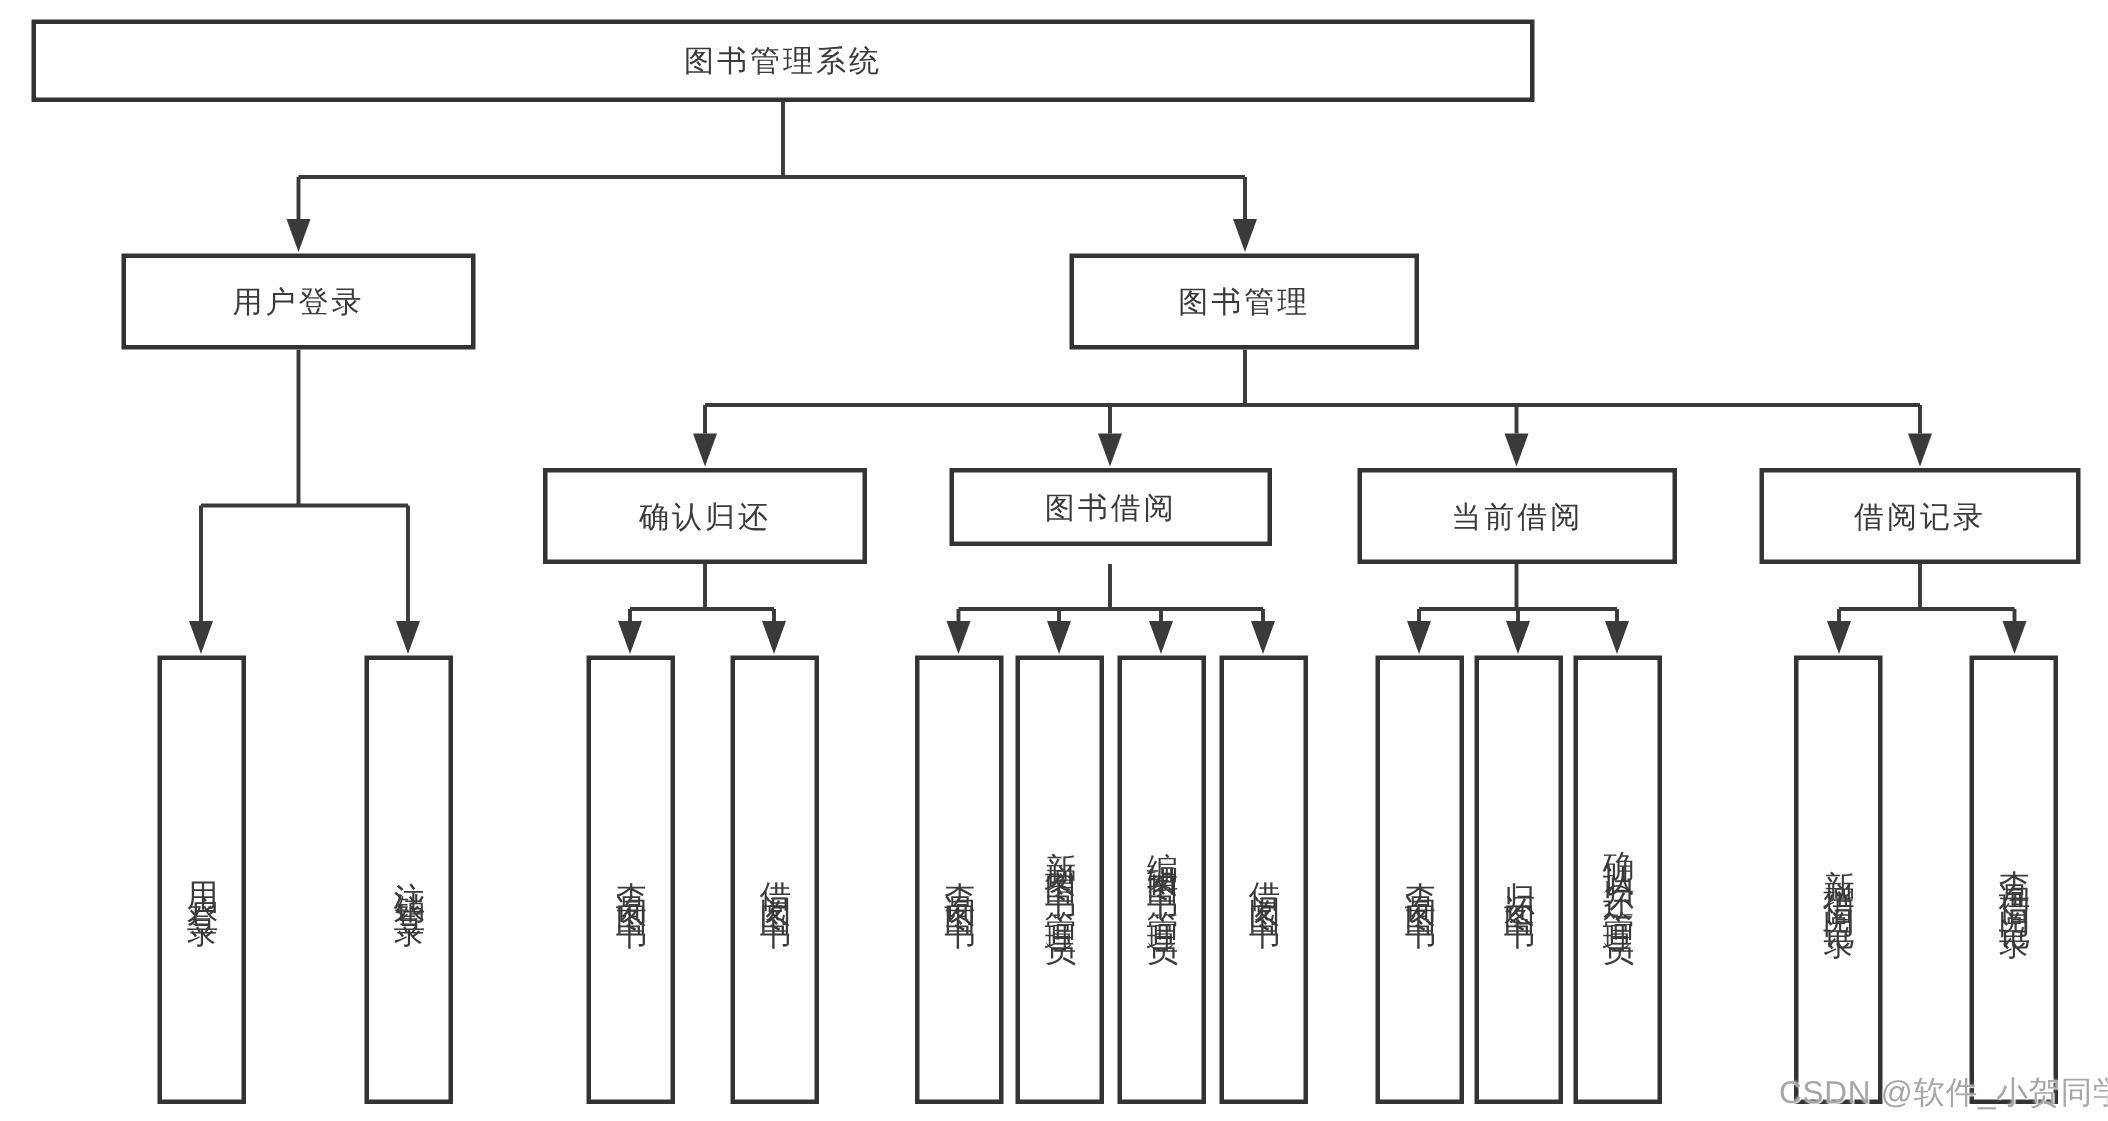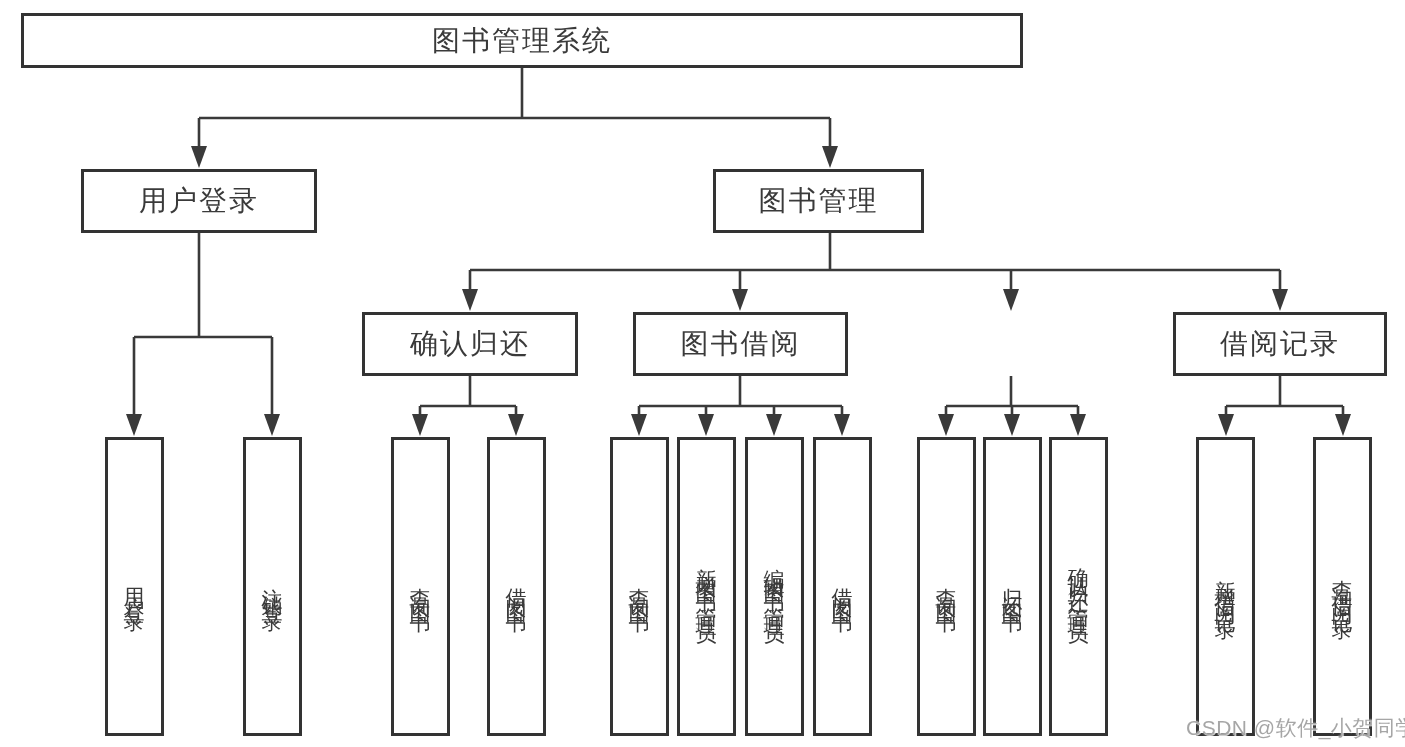--- a/index.html
+++ b/index.html
@@ -42,21 +42,21 @@
     position: absolute;
     box-sizing: border-box;
     border: 3px solid var(--box_border, #333);
     background: var(--box_background, #fff);
     display: flex;
     align-items: center;
     justify-content: center;
     z-index: 2;
   }
   .node .lbl {
-    font-size: 28px;
+    font-size: 20px;
     letter-spacing: 2px;
     color: var(--text, #3a3a3a);
     white-space: nowrap;
   }
   .node .vlbl {
     writing-mode: vertical-rl;
     text-orientation: mixed;
     font-size: 21px;
     letter-spacing: 8px;
     line-height: 1;
@@ -123,29 +123,32 @@
     </g>
   </svg>
 
   <div class="node" style="left:21px;top:13px;width:1002px;height:55px">
     <span class="lbl">图书管理系统</span>
   </div>
 
   <div class="node" style="left:81px;top:169px;width:236px;height:64px">
     <span class="lbl">用户登录</span>
   </div>
-  <div class="node" style="left:713px;top:169px;width:211px;height:64px">
+  <div class="node" style="left:713px;top:169px;width:233px;height:64px">
     <span class="lbl">图书管理</span>
   </div>
 
   <div class="node" style="left:362px;top:312px;width:216px;height:64px">
     <span class="lbl">确认归还</span>
   </div>
-  <div class="node" style="left:633px;top:312px;width:215px;height:64px">
+  <div class="node" style="left:633px;top:312px;width:215px;height:52px">
     <span class="lbl">图书借阅</span>
+  </div>
+  <div class="node" style="left:905px;top:312px;width:213px;height:64px">
+    <span class="lbl">当前借阅</span>
   </div>
   <div class="node" style="left:1173px;top:312px;width:214px;height:64px">
     <span class="lbl">借阅记录</span>
   </div>
 
   <div class="node" style="left:105px;top:437px;width:59px;height:299px">
     <span class="vlbl">用户登录</span>
   </div>
   <div class="node" style="left:243px;top:437px;width:59px;height:299px">
     <span class="vlbl">注销登录</span>

